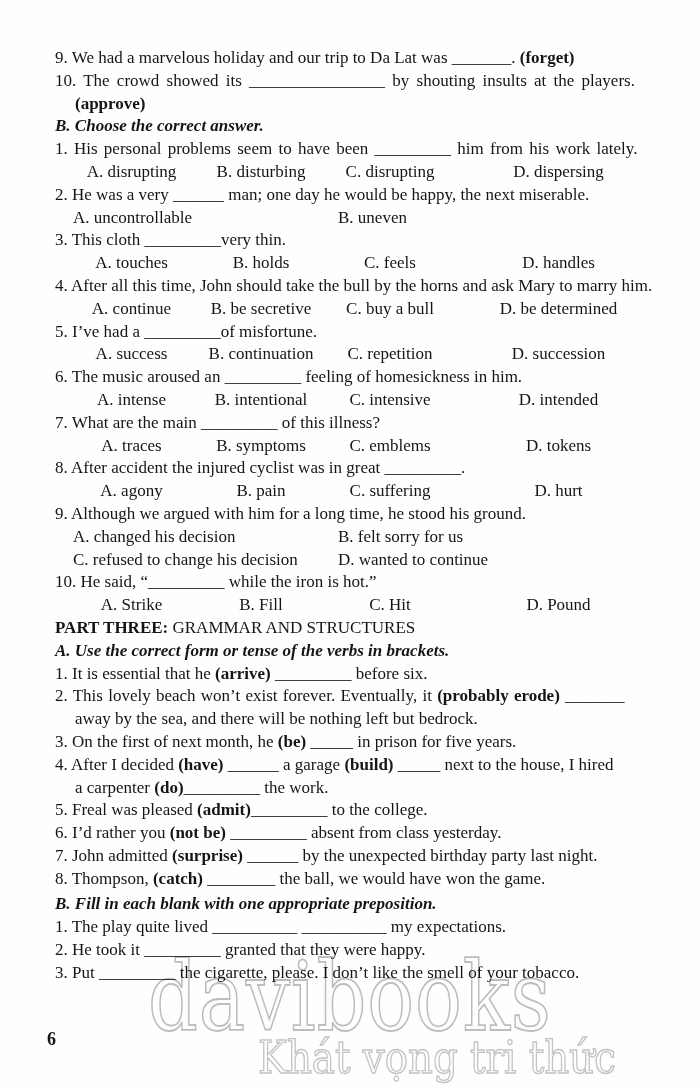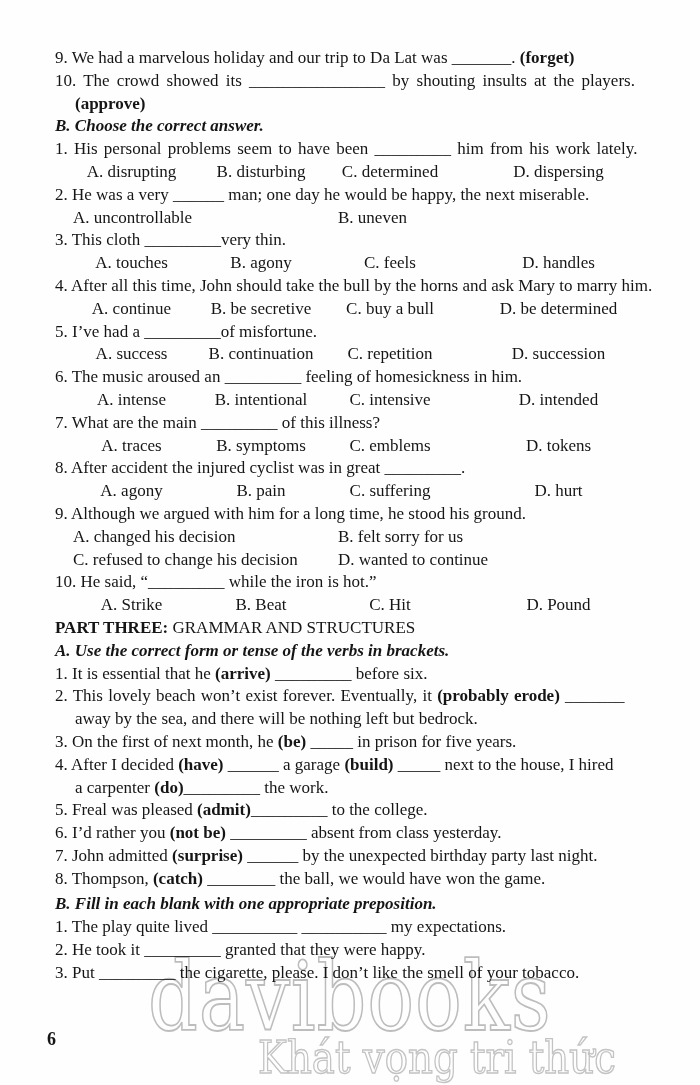--- a/index.html
+++ b/index.html
@@ -74,32 +74,32 @@
   <div class="wm wm2">Khát vọng tri thức</div>
   <div class="content">
       <div class="line"><span>9. We had a marvelous holiday and our trip to Da Lat was _______. </span><span class="b">(forget)</span></div>
       <div class="line" style="word-spacing: 3px;"><span>10. The crowd showed its ________________ by shouting insults at the players.</span></div>
       <div class="line cont"><span class="b">(approve)</span></div>
       <div class="line"><span class="b i">B. Choose the correct answer.</span></div>
       <div class="line" style="word-spacing: 2px;"><span>1. His personal problems seem to have been _________ him from his work lately.</span></div>
       <div class="line o4">
         <span>A. disrupting</span>
         <span>B. disturbing</span>
-        <span>C. determined</span>
+        <span>C. disrupting</span>
         <span>D. dispersing</span>
       </div>
       <div class="line"><span>2. He was a very ______ man; one day he would be happy, the next miserable.</span></div>
       <div class="line o2">
         <span>A. uncontrollable</span>
         <span>B. uneven</span>
       </div>
       <div class="line"><span>3. This cloth _________very thin.</span></div>
       <div class="line o4">
         <span>A. touches</span>
-        <span>B. agony</span>
+        <span>B. holds</span>
         <span>C. feels</span>
         <span>D. handles</span>
       </div>
       <div class="line"><span>4. After all this time, John should </span><span class="u">take the bull by the horns</span><span> and ask Mary to marry him.</span></div>
       <div class="line o4">
         <span>A. continue</span>
         <span>B. be secretive</span>
         <span>C. buy a bull</span>
         <span>D. be determined</span>
       </div>
@@ -136,21 +136,21 @@
         <span>A. changed his decision</span>
         <span>B. felt sorry for us</span>
       </div>
       <div class="line o2">
         <span>C. refused to change his decision</span>
         <span>D. wanted to continue</span>
       </div>
       <div class="line"><span>10. He said, “_________ while the iron is hot.”</span></div>
       <div class="line o4">
         <span>A. Strike</span>
-        <span>B. Beat</span>
+        <span>B. Fill</span>
         <span>C. Hit</span>
         <span>D. Pound</span>
       </div>
       <div class="line" style=""><span class="b">PART THREE:</span><span> GRAMMAR AND STRUCTURES</span></div>
       <div class="line"><span class="b i">A. Use the correct form or tense of the verbs in brackets.</span></div>
       <div class="line"><span>1. It is essential that he </span><span class="b">(arrive)</span><span> _________ before six.</span></div>
       <div class="line" style="word-spacing: 1px;"><span>2. This lovely beach won’t exist forever. Eventually, it </span><span class="b">(probably erode)</span><span> _______</span></div>
       <div class="line cont"><span>away by the sea, and there will be nothing left but bedrock.</span></div>
       <div class="line"><span>3. On the first of next month, he </span><span class="b">(be)</span><span> _____ in prison for five years.</span></div>
       <div class="line"><span>4. After I decided </span><span class="b">(have)</span><span> ______ a garage </span><span class="b">(build)</span><span> _____ next to the house, I hired</span></div>

